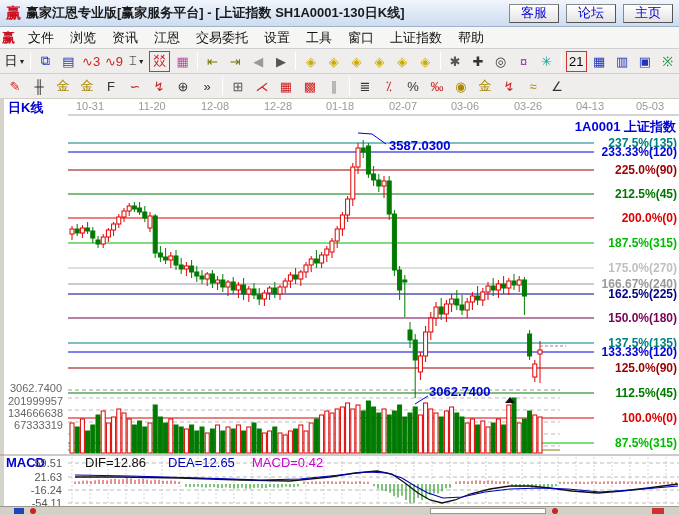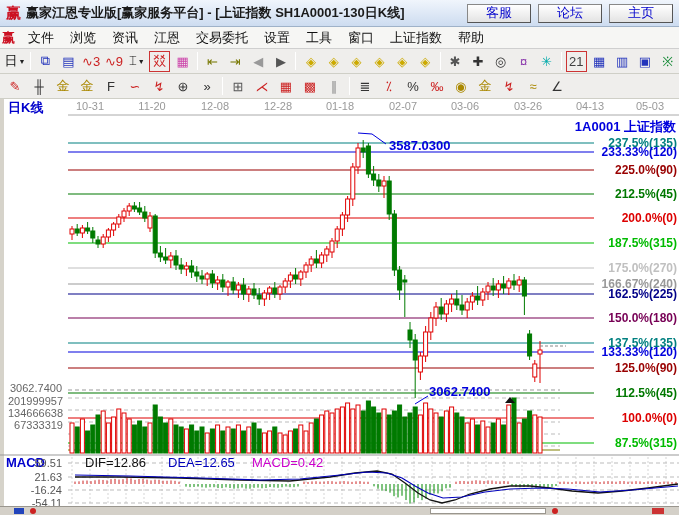--- a/index.html
+++ b/index.html
@@ -3,21 +3,21 @@
 <meta charset="utf-8">
 <style>
   * { margin:0; padding:0; box-sizing:border-box; }
   html,body { width:679px; height:515px; overflow:hidden; background:#d4d0c8;
               font-family:"Liberation Sans", sans-serif; }
   .titlebar { height:27px; background:linear-gradient(#f0f5fc,#cddcf0);
               border-bottom:1px solid #9fb2c8; display:flex; align-items:center; padding:0 4px; }
   .logo { color:#cc1122; font-weight:bold; font-size:15px; margin:0 5px 0 2px; }
   .title-text { font-size:13px; font-weight:bold; color:#1a1a1a; flex:1; white-space:nowrap; overflow:hidden; }
   .tb-buttons { display:flex; gap:7px; margin-right:2px; }
-  .tb-buttons .btn { width:64px; height:19px; font-size:13px; color:#0000cc;
+  .tb-buttons .btn { width:50px; height:19px; font-size:13px; color:#0000cc;
      background:linear-gradient(#ffffff,#e3e3e3); border:1px solid #888;
      border-right-color:#555; border-bottom-color:#555; display:flex; align-items:center; justify-content:center; cursor:default; }
   .menubar { height:22px; background:#f6f6f4; border-bottom:1px solid #cfcfcf;
              display:flex; align-items:center; font-size:13px; color:#111; }
   .menubar .logo { font-size:13px; }
   .menu-item { padding:16px 8px; cursor:default; }
   .toolbar { height:25px; background:#efeeec; border-bottom:1px solid #cfcfc7;
              display:flex; align-items:center; padding-left:3px; }
   .tbi { width:22px; height:21px; display:flex; align-items:center; justify-content:center;
          font-size:13px; margin:0 1px; border:1px solid transparent; position:relative; cursor:default; }
@@ -80,21 +80,21 @@
     <span class="tbi" style="color: rgb(204, 170, 0);">◈</span>
     <span class="tbi" style="color: rgb(204, 170, 0);">◈</span>
     <span class="tbi" style="color: rgb(204, 170, 0);">◈</span>
     <span class="tbsep"></span>
     <span class="tbi" style="color: rgb(85, 85, 85);">✱</span>
     <span class="tbi" style="color: rgb(51, 51, 51);">✚</span>
     <span class="tbi" style="color: rgb(51, 51, 51);">◎</span>
     <span class="tbi" style="color: rgb(136, 51, 170);">¤</span>
     <span class="tbi" style="color: rgb(0, 170, 170);">✳</span>
     <span class="tbsep"></span>
-    <span class="tbi boxed" style="color: #404040;">21</span>
+    <span class="tbi boxed" style="color: #000000;">21</span>
     <span class="tbi" style="color: rgb(34, 51, 187);">▦</span>
     <span class="tbi" style="color: rgb(34, 51, 187);">▥</span>
     <span class="tbi" style="color: rgb(34, 51, 187);">▣</span>
     <span class="tbi" style="color: rgb(17, 136, 51);">※</span>
   </div>
 <div class="toolbar" id="toolbar2">
     <span class="tbi" style="color: rgb(204, 34, 34);">✎</span>
     <span class="tbi" style="color: rgb(51, 51, 51);">╫</span>
     <span class="tbi" style="color: rgb(170, 136, 0);">金</span>
     <span class="tbi" style="color: rgb(170, 136, 0);">金</span>

